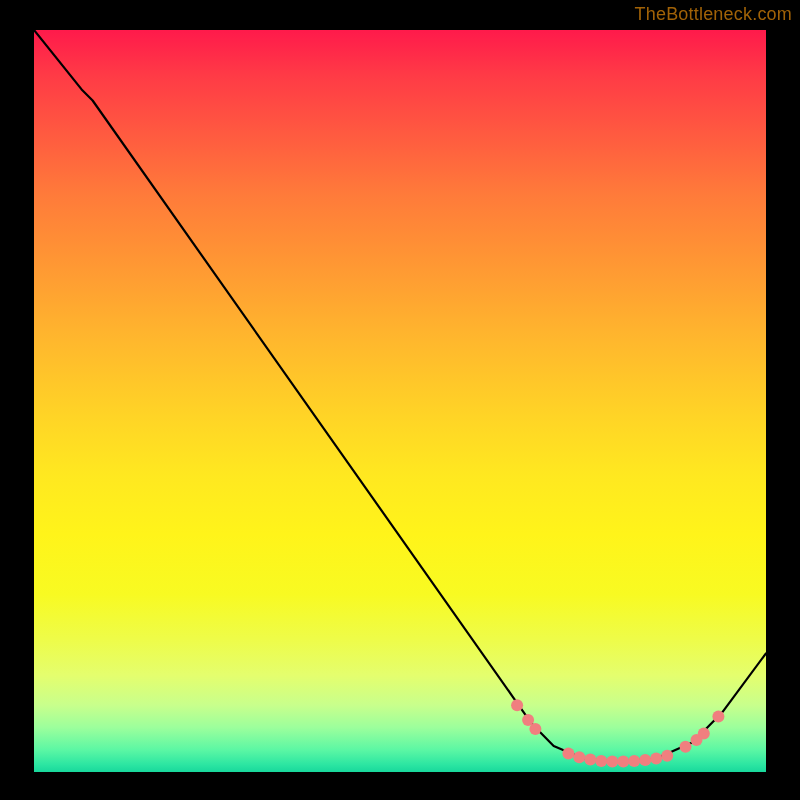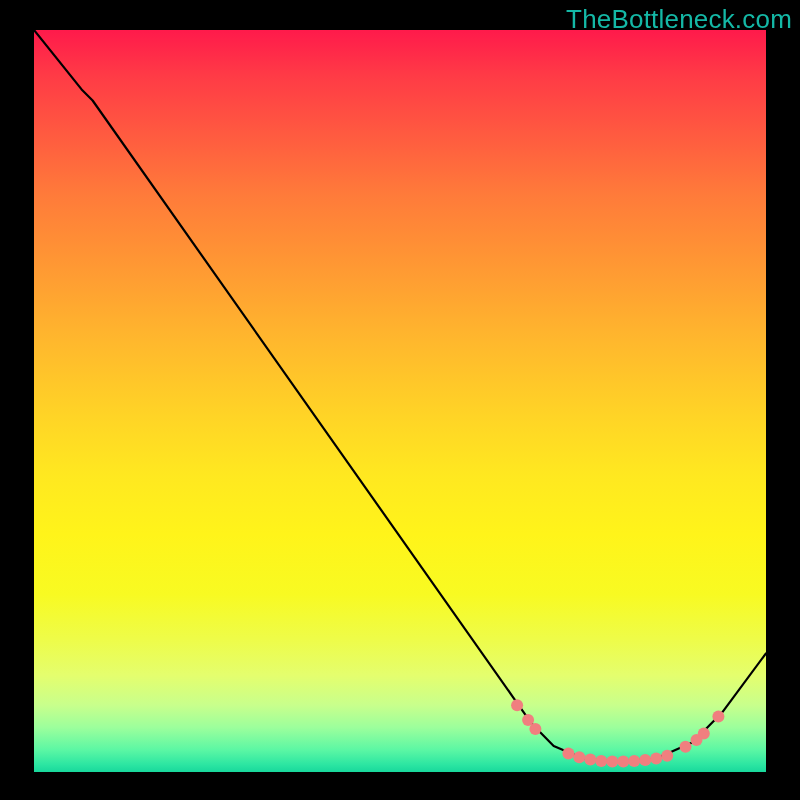--- a/index.html
+++ b/index.html
@@ -14,22 +14,22 @@
   .frame {
     position: relative;
     width: 800px;
     height: 800px;
     background: #000;
   }
   .watermark {
     position: absolute;
     top: 4px;
     right: 8px;
-    color: #14b8a6;
-    font-size: 26px;
+    color: #a16207;
+    font-size: 18px;
     font-weight: 500;
     letter-spacing: 0.2px;
     z-index: 10;
   }
   .plot-area {
     position: absolute;
     
     left: 34px;
     top: 30px;
     width: 732px;   

